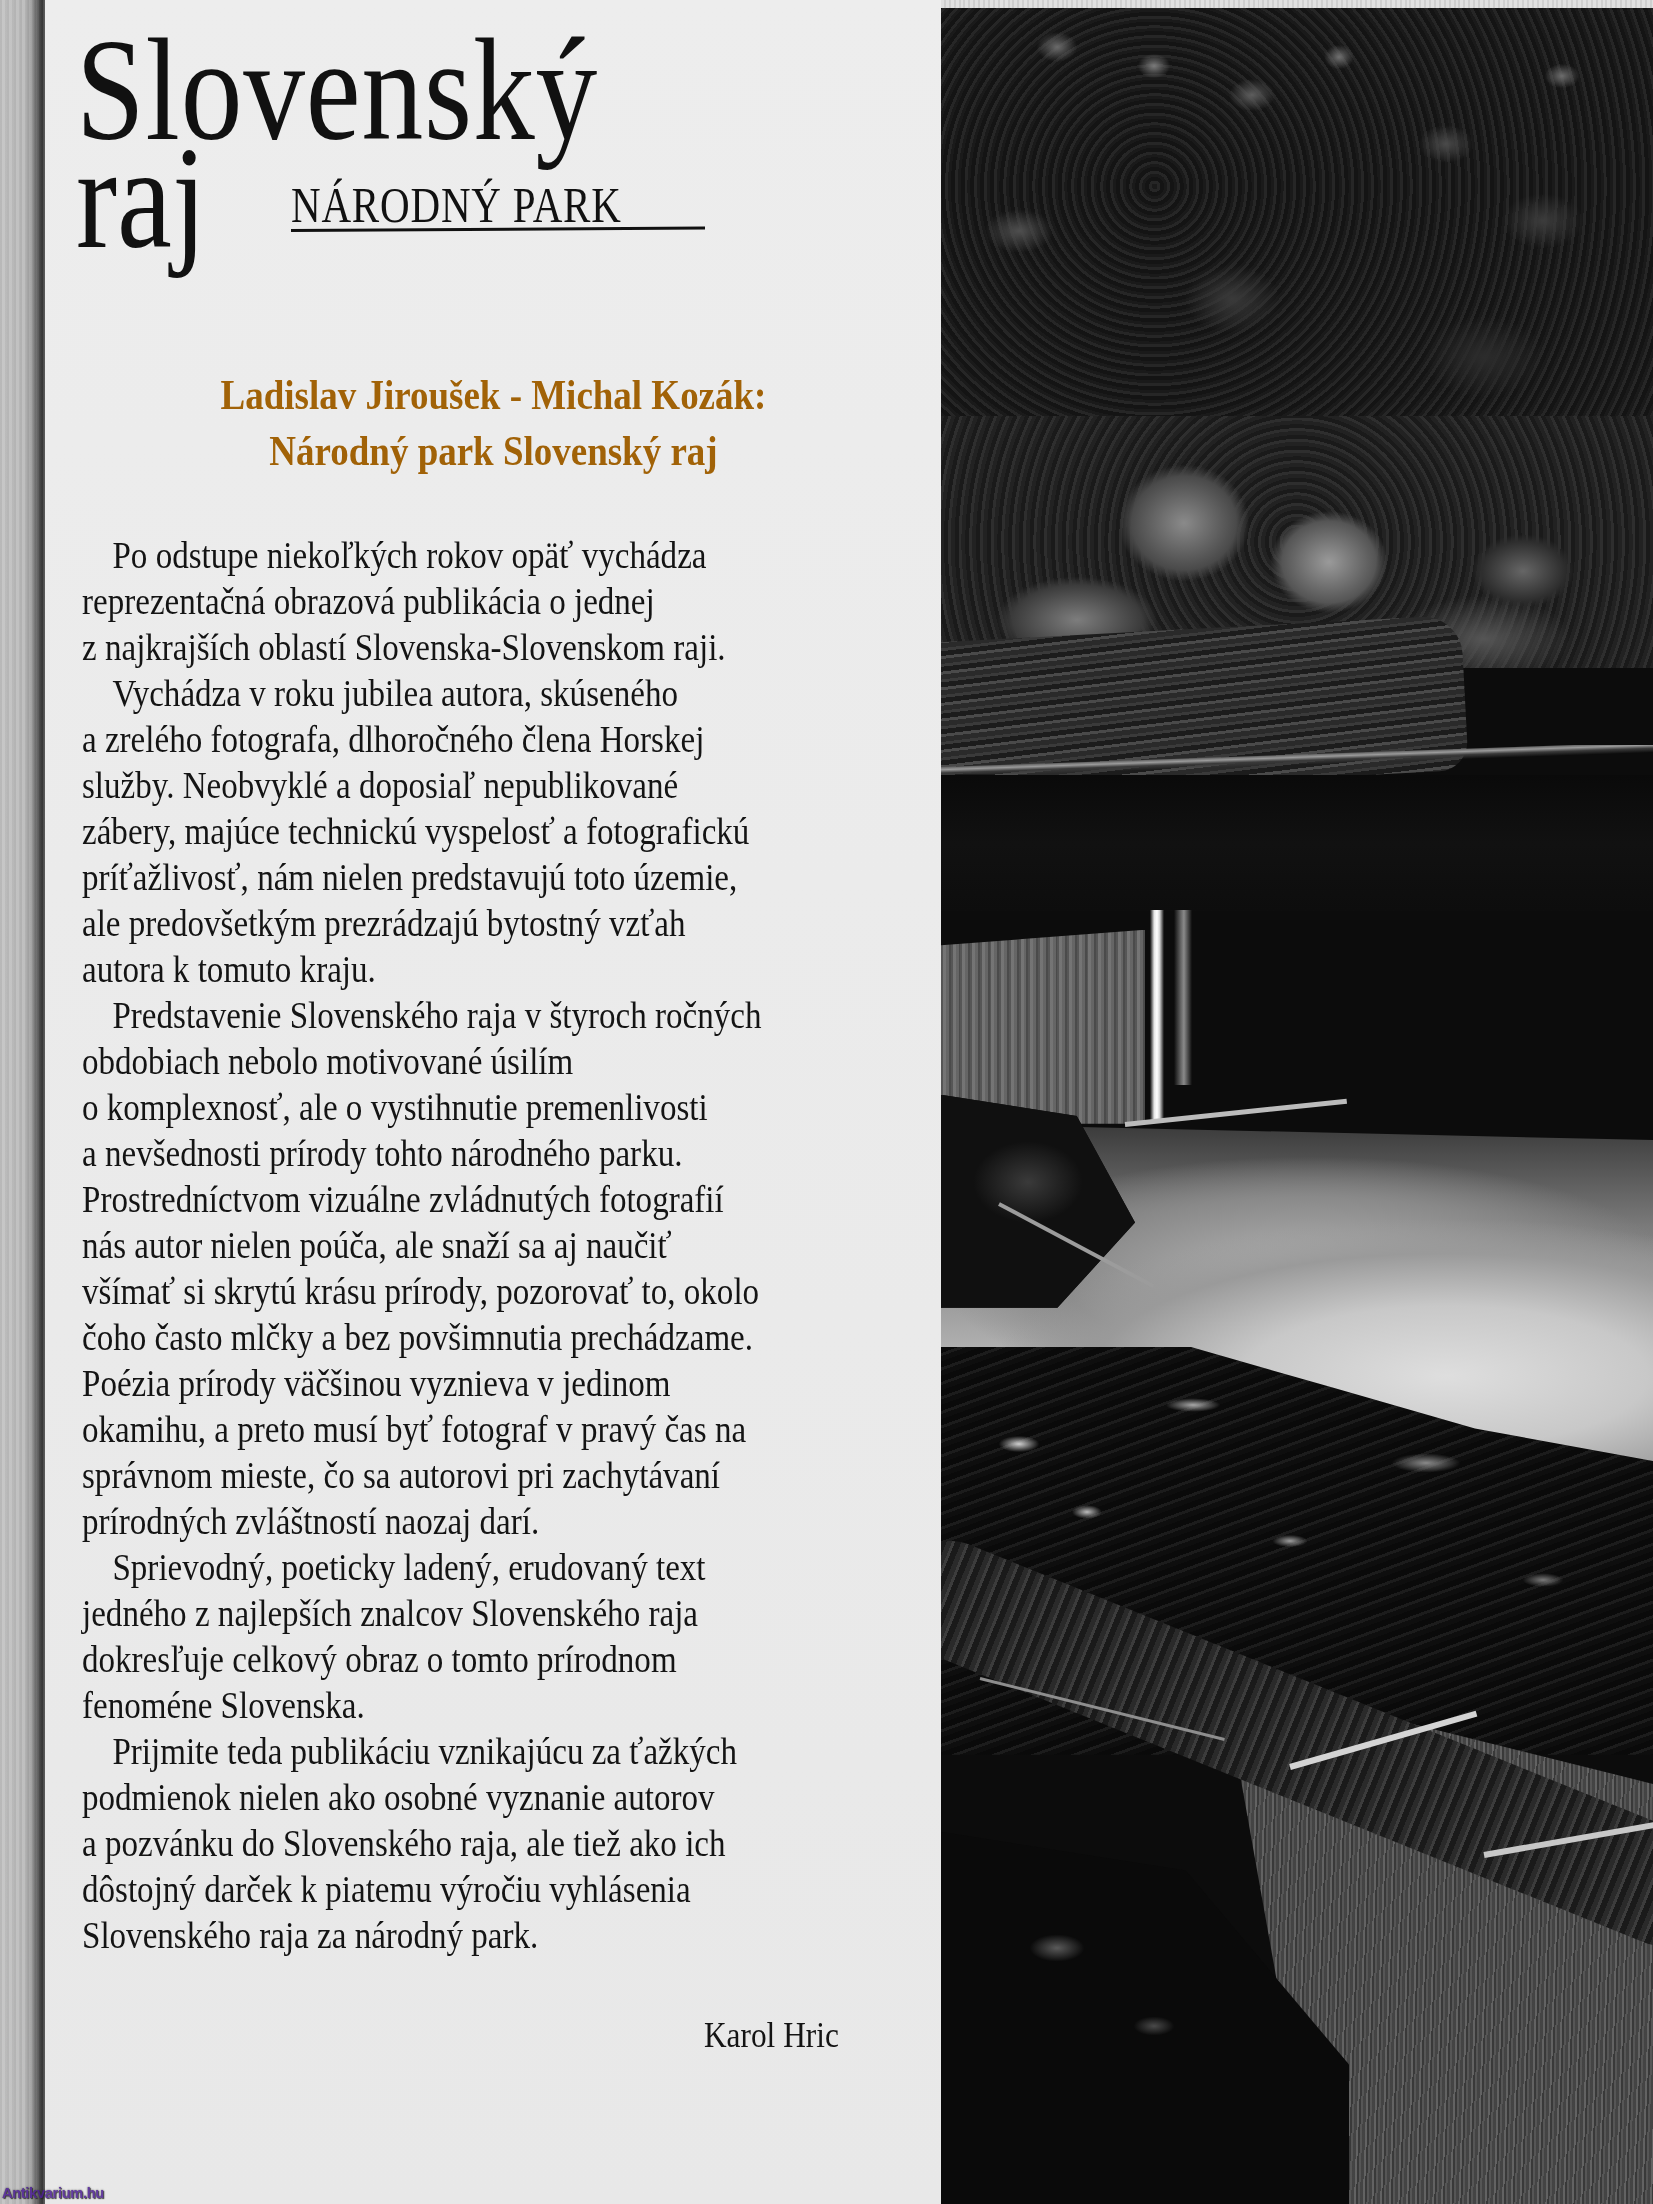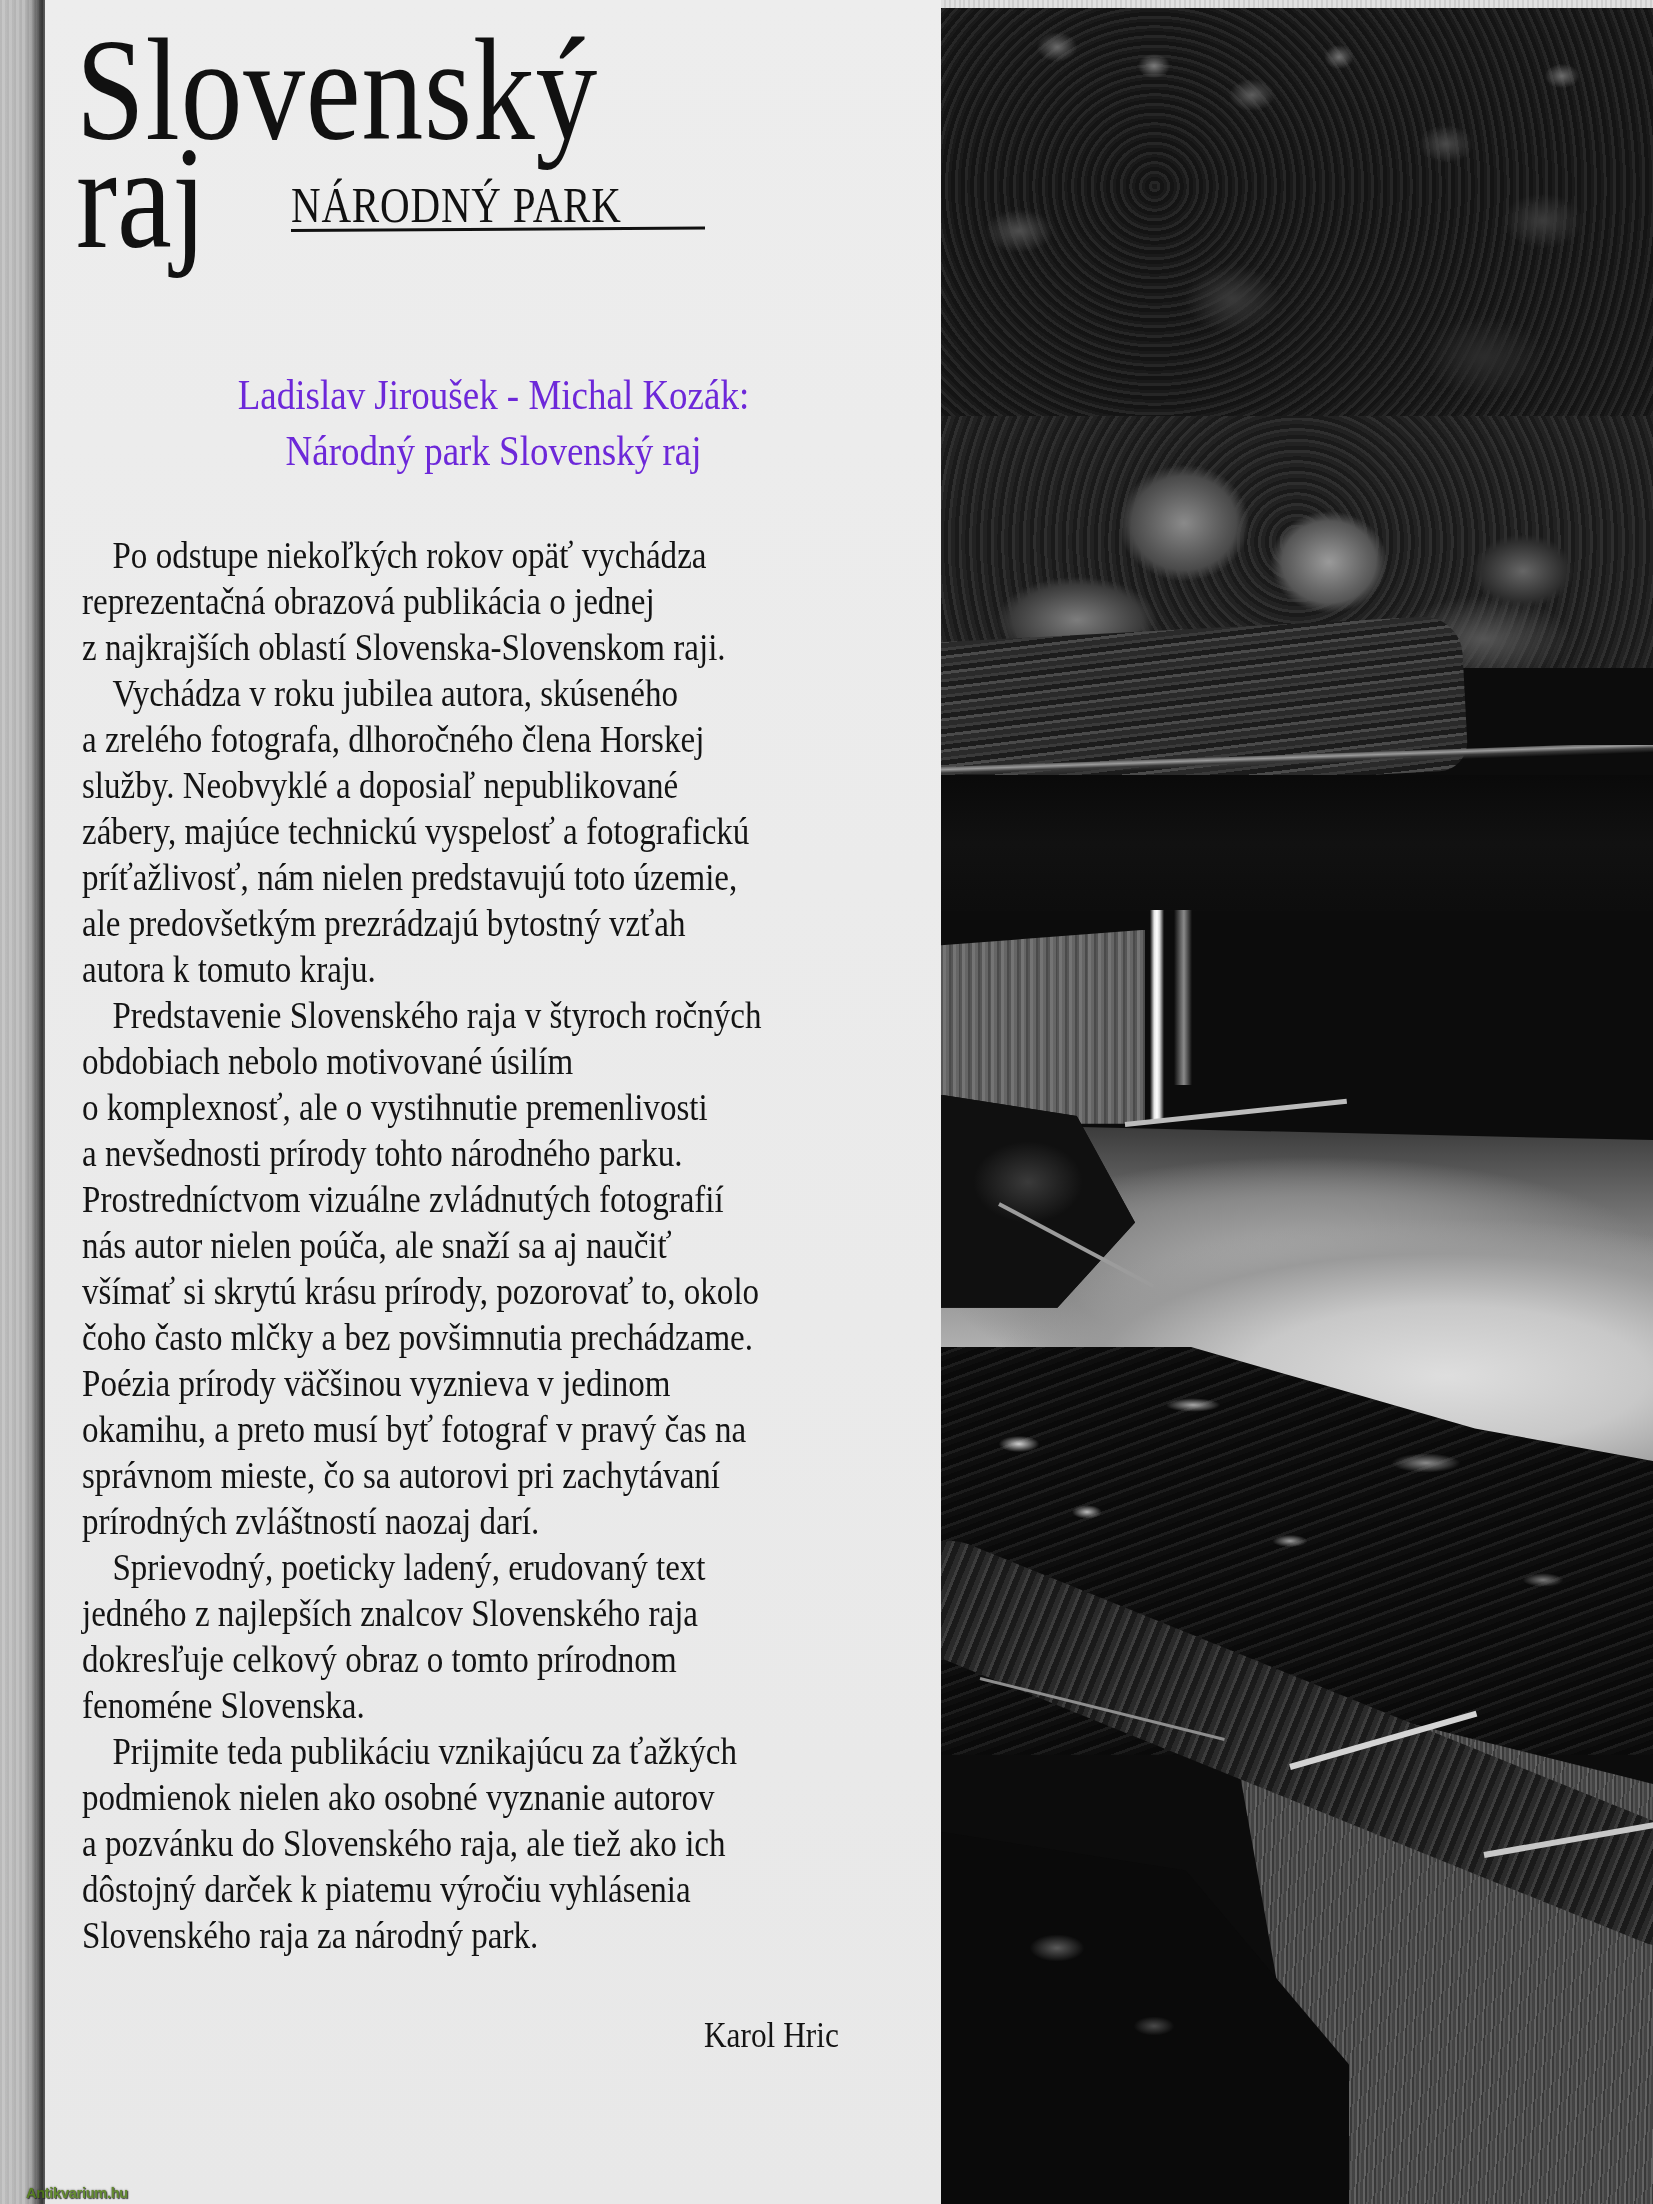--- a/index.html
+++ b/index.html
@@ -68,25 +68,25 @@
     left: 291px; top: 229px;
     width: 414px; height: 2.9px;
     background: #111;
     transform: rotate(-0.35deg);
     transform-origin: left center;
   }
   .subtitle {
     position: absolute;
     left: 45px; width: 897px;
     text-align: center;
-    font-weight: 400;
+    font-weight: 700;
     font-size: 43px;
     line-height: 56px;
     top: 367px;
-    color: #6d28d9;
+    color: #a16207;
   }
   .subtitle .line {
     display: block;
     transform: scaleX(0.86);
     transform-origin: center top;
     white-space: nowrap;
   }
   .body-text {
     position: absolute;
     left: 82px; top: 532px;
@@ -114,25 +114,24 @@
     transform-origin: left top;
     white-space: nowrap;
     color: #141414;
   }
   .watermark {
     position: absolute;
     left: 1.9px; top: 2185px;
     font-family: "Liberation Sans", "DejaVu Sans", sans-serif;
     font-size: 14.6px;
     font-weight: 700;
-    color: #4d7c0f;
+    color: #4c1d95;
     letter-spacing: -0.3px;
     text-shadow: 0 0 1.9px #333, 1px 1px 1px #222;
     opacity: 0.85;
-    margin-left: 24px;
   }
   
   .photo-border-top {
     position: absolute;
     left: 941px; top: 0;
     width: 712px; height: 7.8px;
     background: repeating-linear-gradient(90deg, #e0e0e0 0 2.9px, #cfcfcf 2.9px 4.9px);
   }
   .photo {
     position: absolute;

